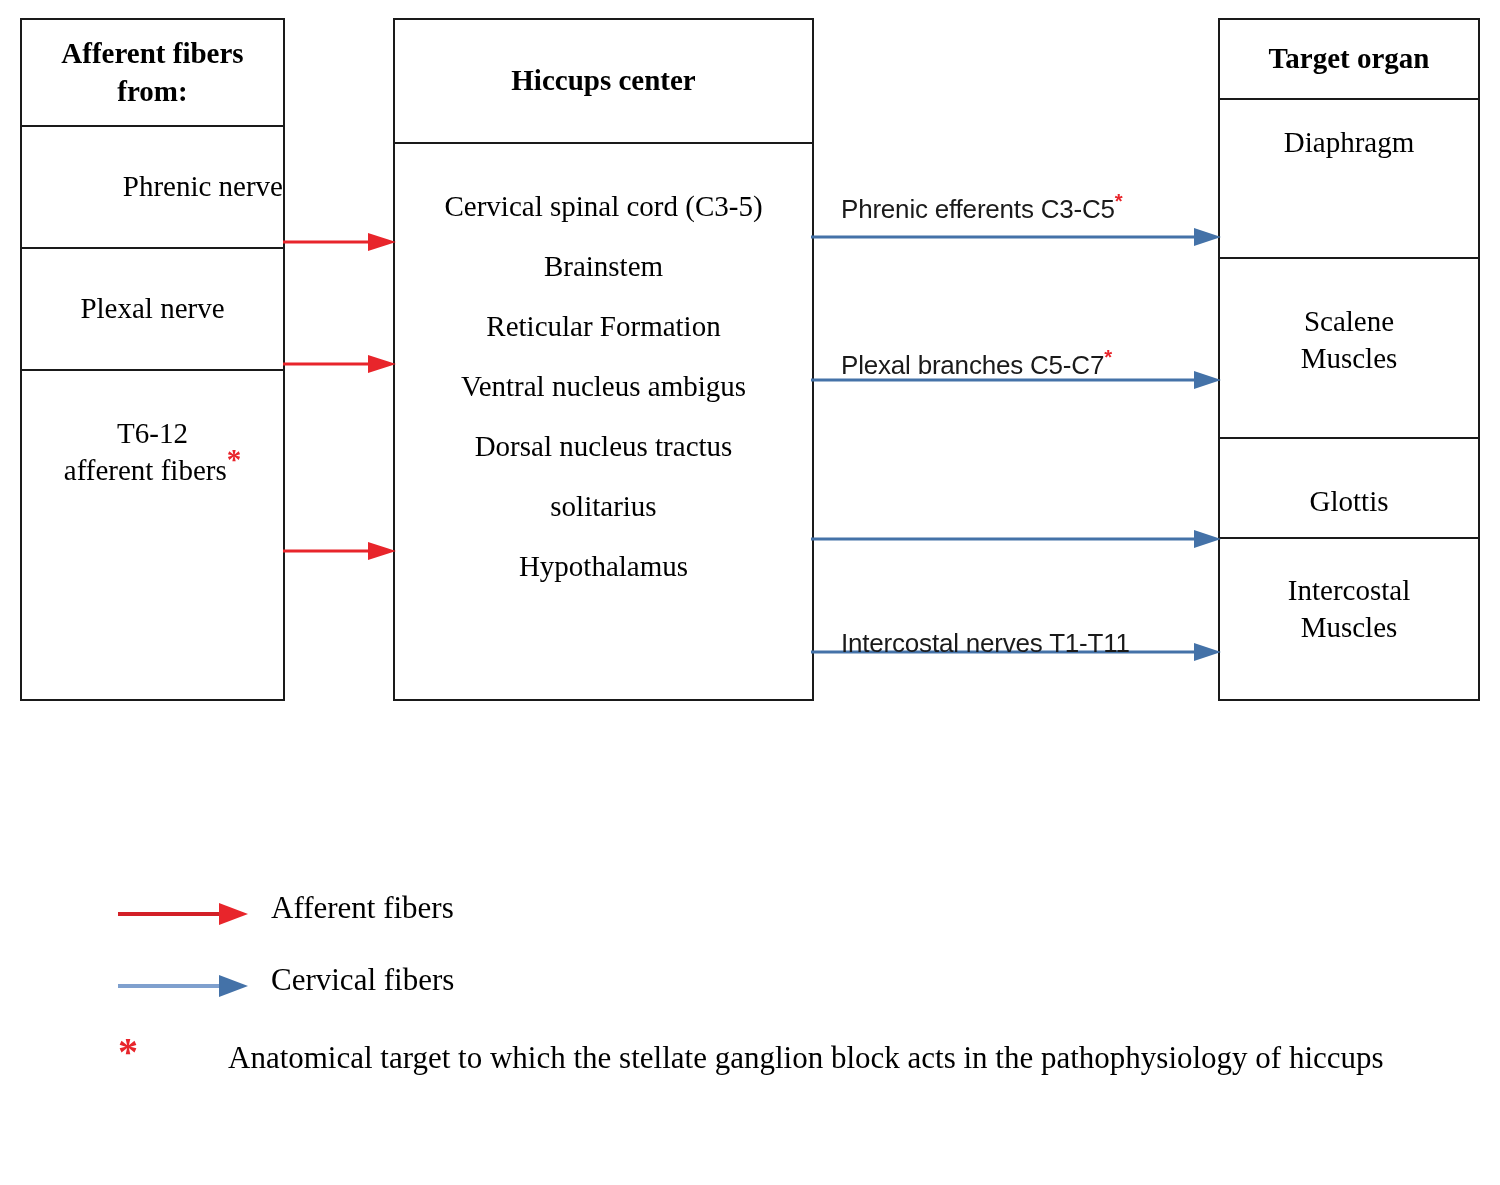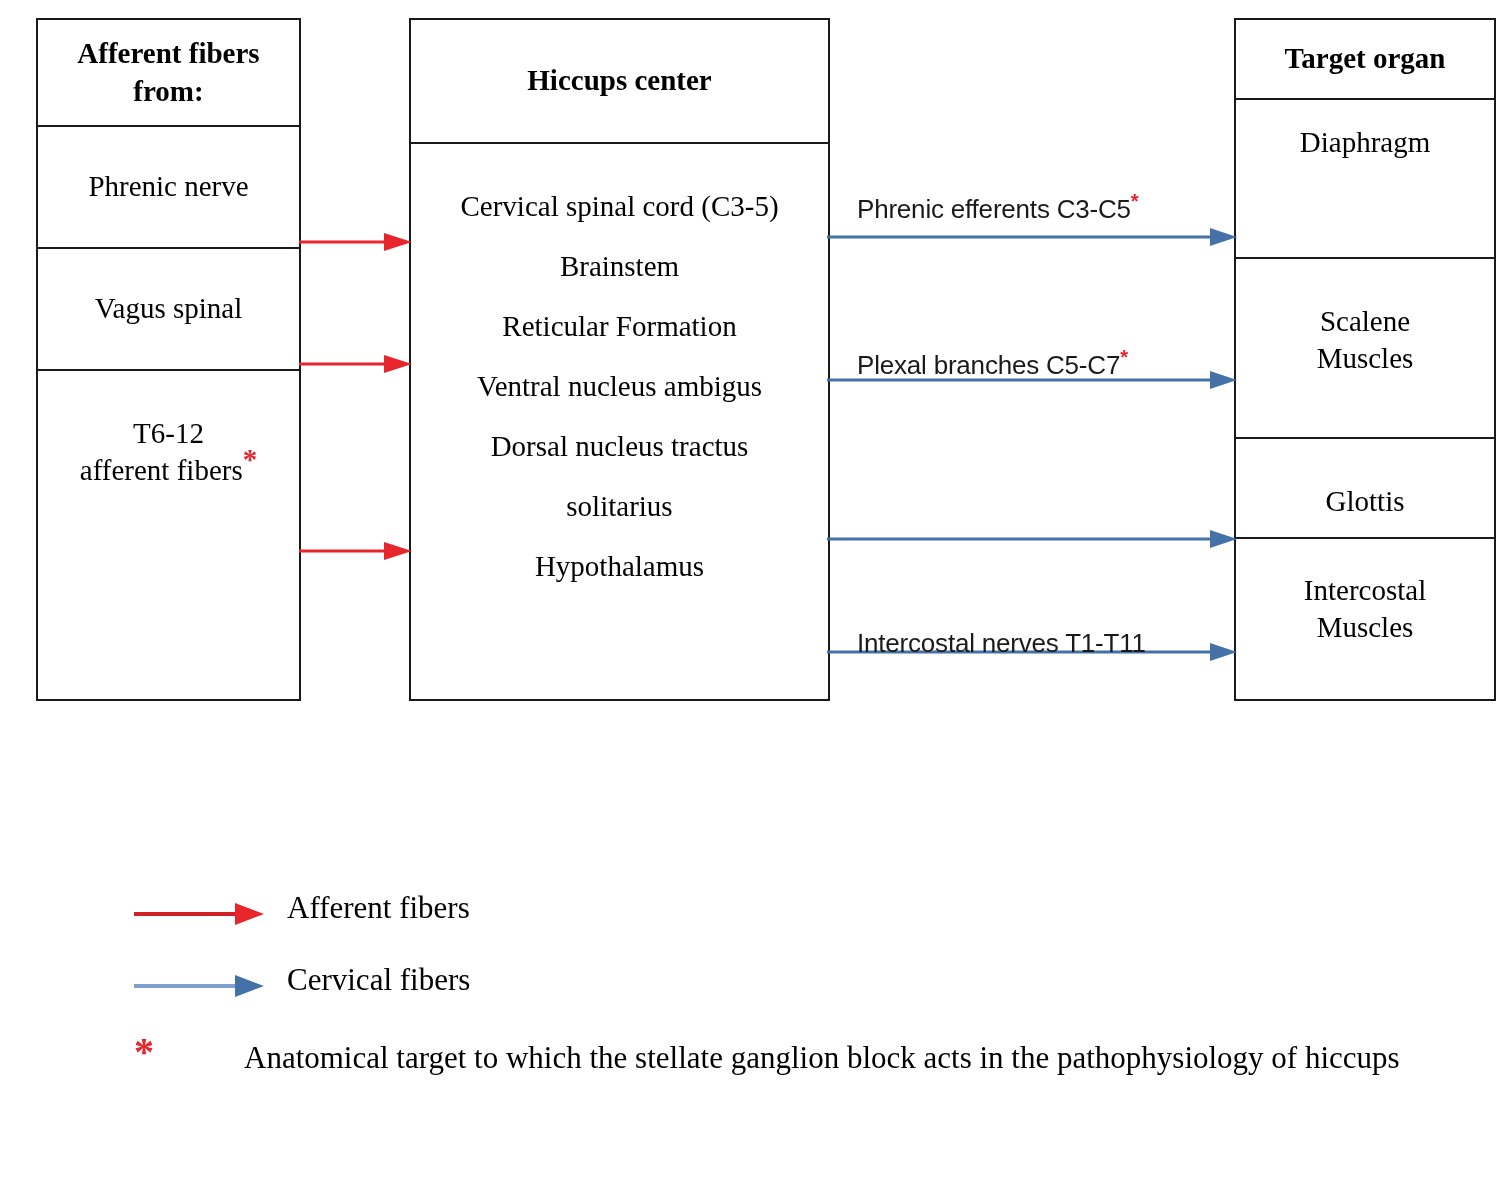--- a/index.html
+++ b/index.html
@@ -11,21 +11,21 @@
     width: 1500px;
     height: 1185px;
     position: relative;
     font-family: "Liberation Serif", "DejaVu Serif", serif;
     color: #000000;
     overflow: hidden;
   }
 
   .diagram {
     position: absolute;
-    left: 16px; top: 0;
+    left: 0; top: 0;
     width: 1228px;
     height: 1185px;
   }
 
   
   .col {
     position: absolute;
     border: 2px solid #1a1a1a;
     box-sizing: border-box;
     background: #ffffff;
@@ -203,36 +203,36 @@
 
   <div class="col" id="left-column">
 
     <div class="cell vcenter header-cell">Afferent fibers from:</div>
 
     <div class="cell vcenter body-cell">
       <span>Phrenic nerve</span>
     </div>
 
     <div class="cell vcenter body-cell cell-vagus">
-      <span>Vagus spinal</span>
+      <span>Plexal nerve</span>
     </div>
 
     <div class="cell vtop body-cell cell-sympath">
       <div style="width:100%;">
         <div>T6-12</div>
         <div>
           <span>afferent fibers</span><span class="star-sup-big">*</span>
         </div>
       </div>
     </div>
   </div>
 
   <style>
     #left-column .cell:nth-child(1){height:107px;}
-    #left-column .cell:nth-child(2){height:122px;}
+    #left-column .cell:nth-child(2){height:122px;justify-content:flex-end;}
     #left-column .cell:nth-child(3){height:122px;}
     #left-column .cell:nth-child(4){height:330px;}
   </style>
 
   <div class="col" id="center-column">
 
     <div class="cell vcenter header-cell">Hiccups center</div>
 
     <div class="cell cell-list">
       <div class="line">Cervical spinal cord (C3-5)</div>

